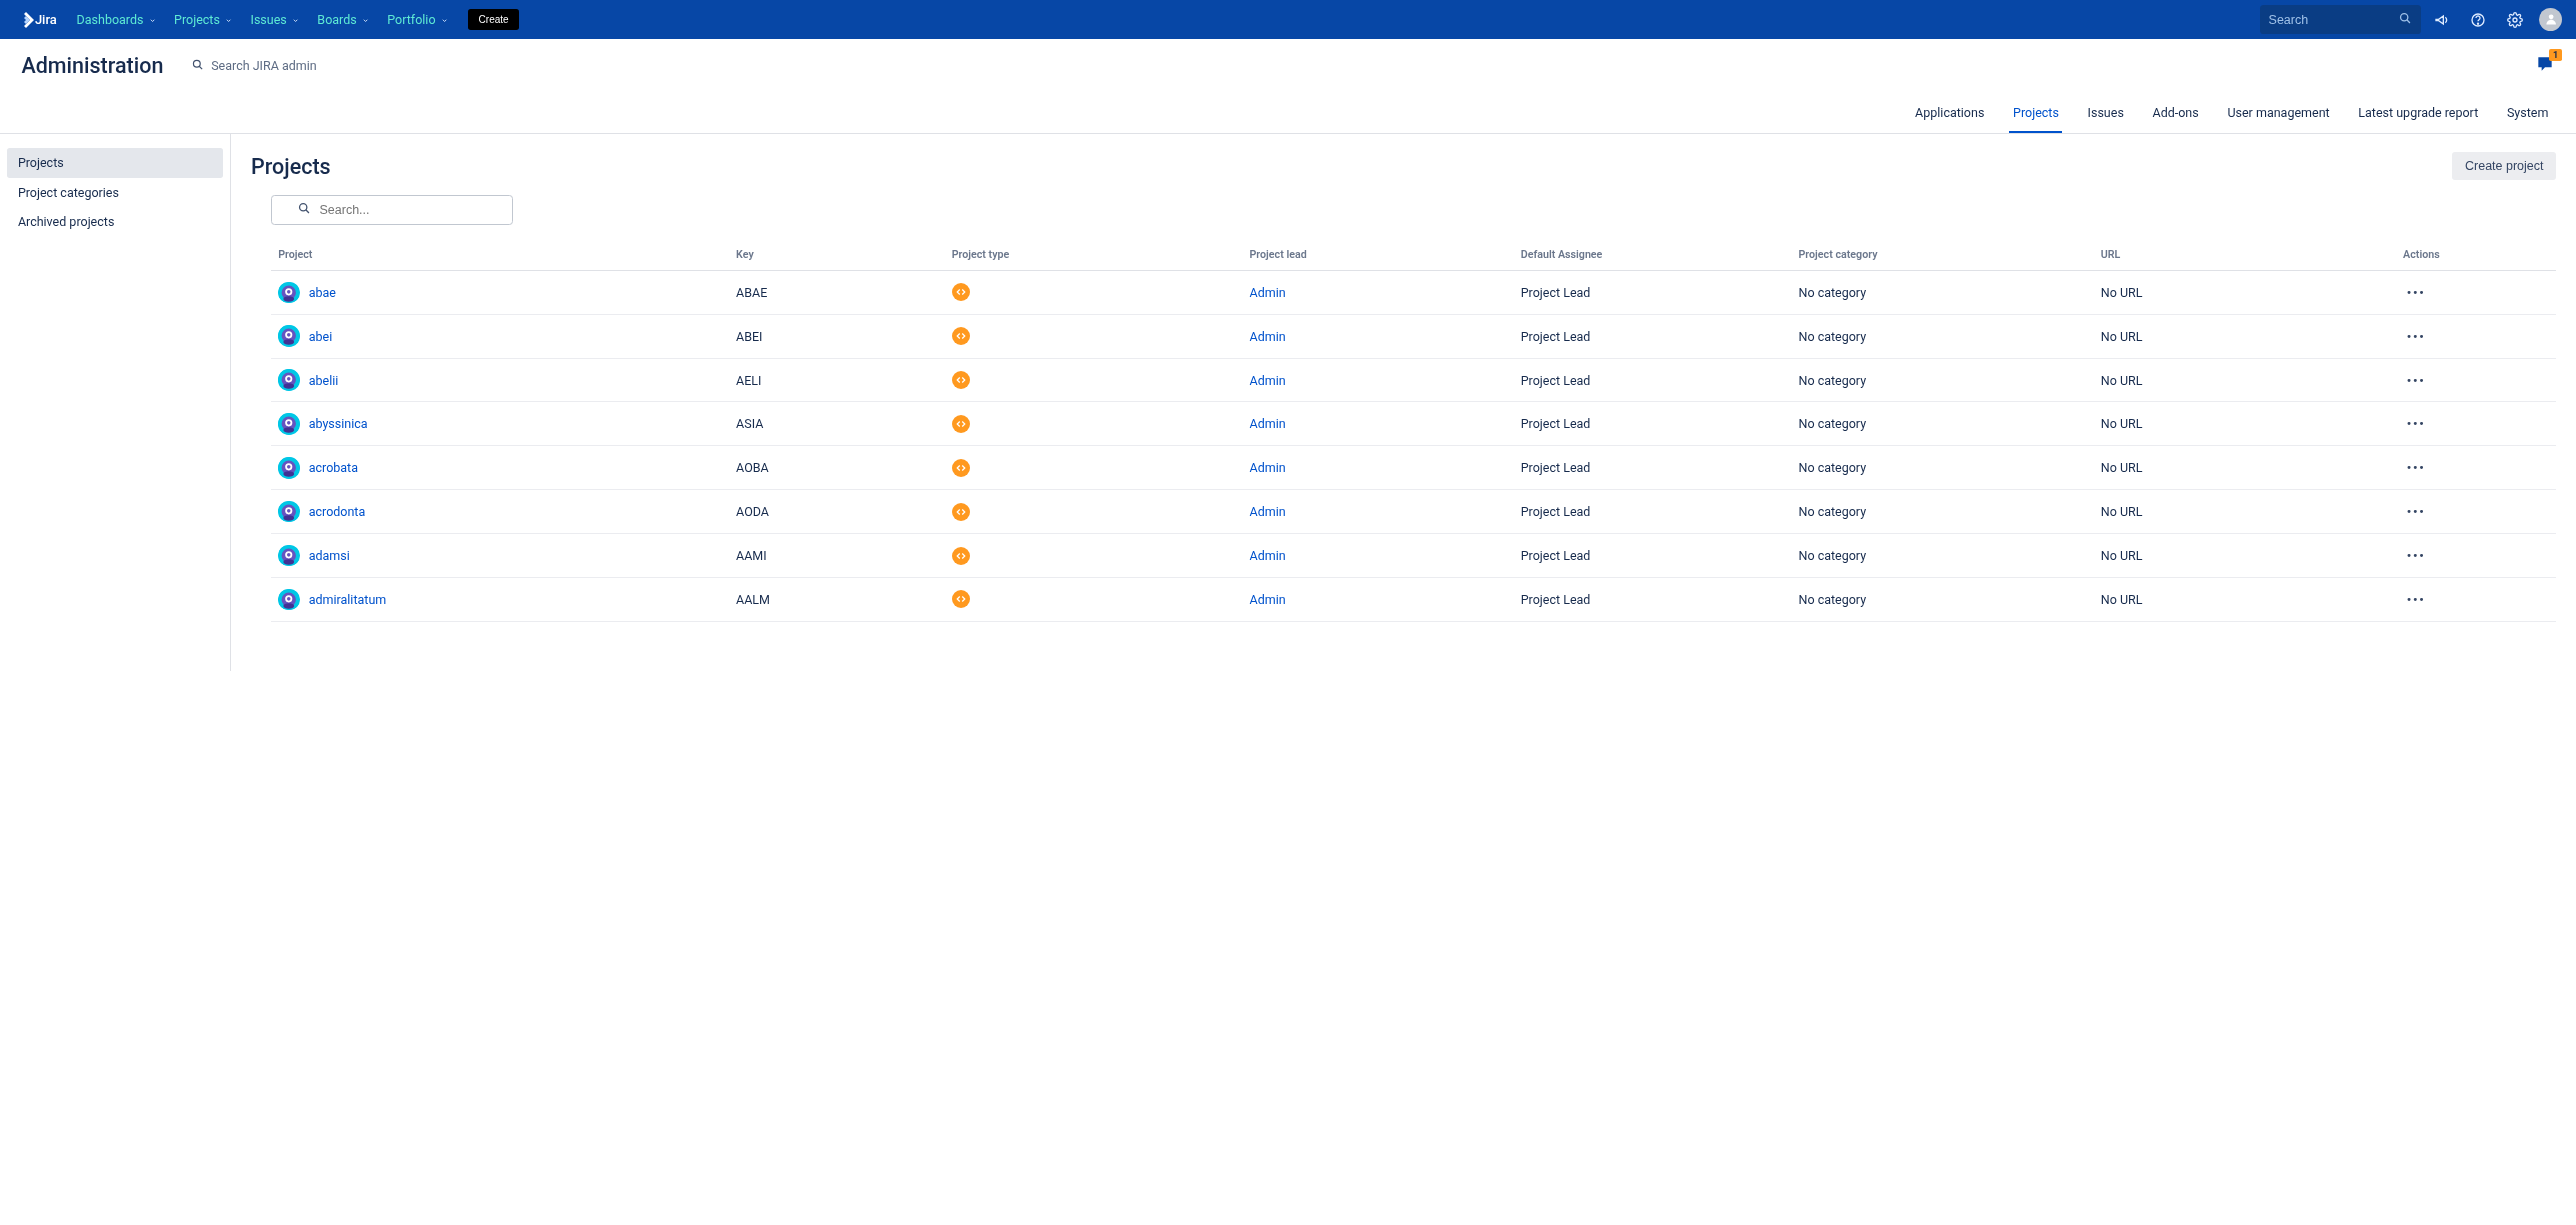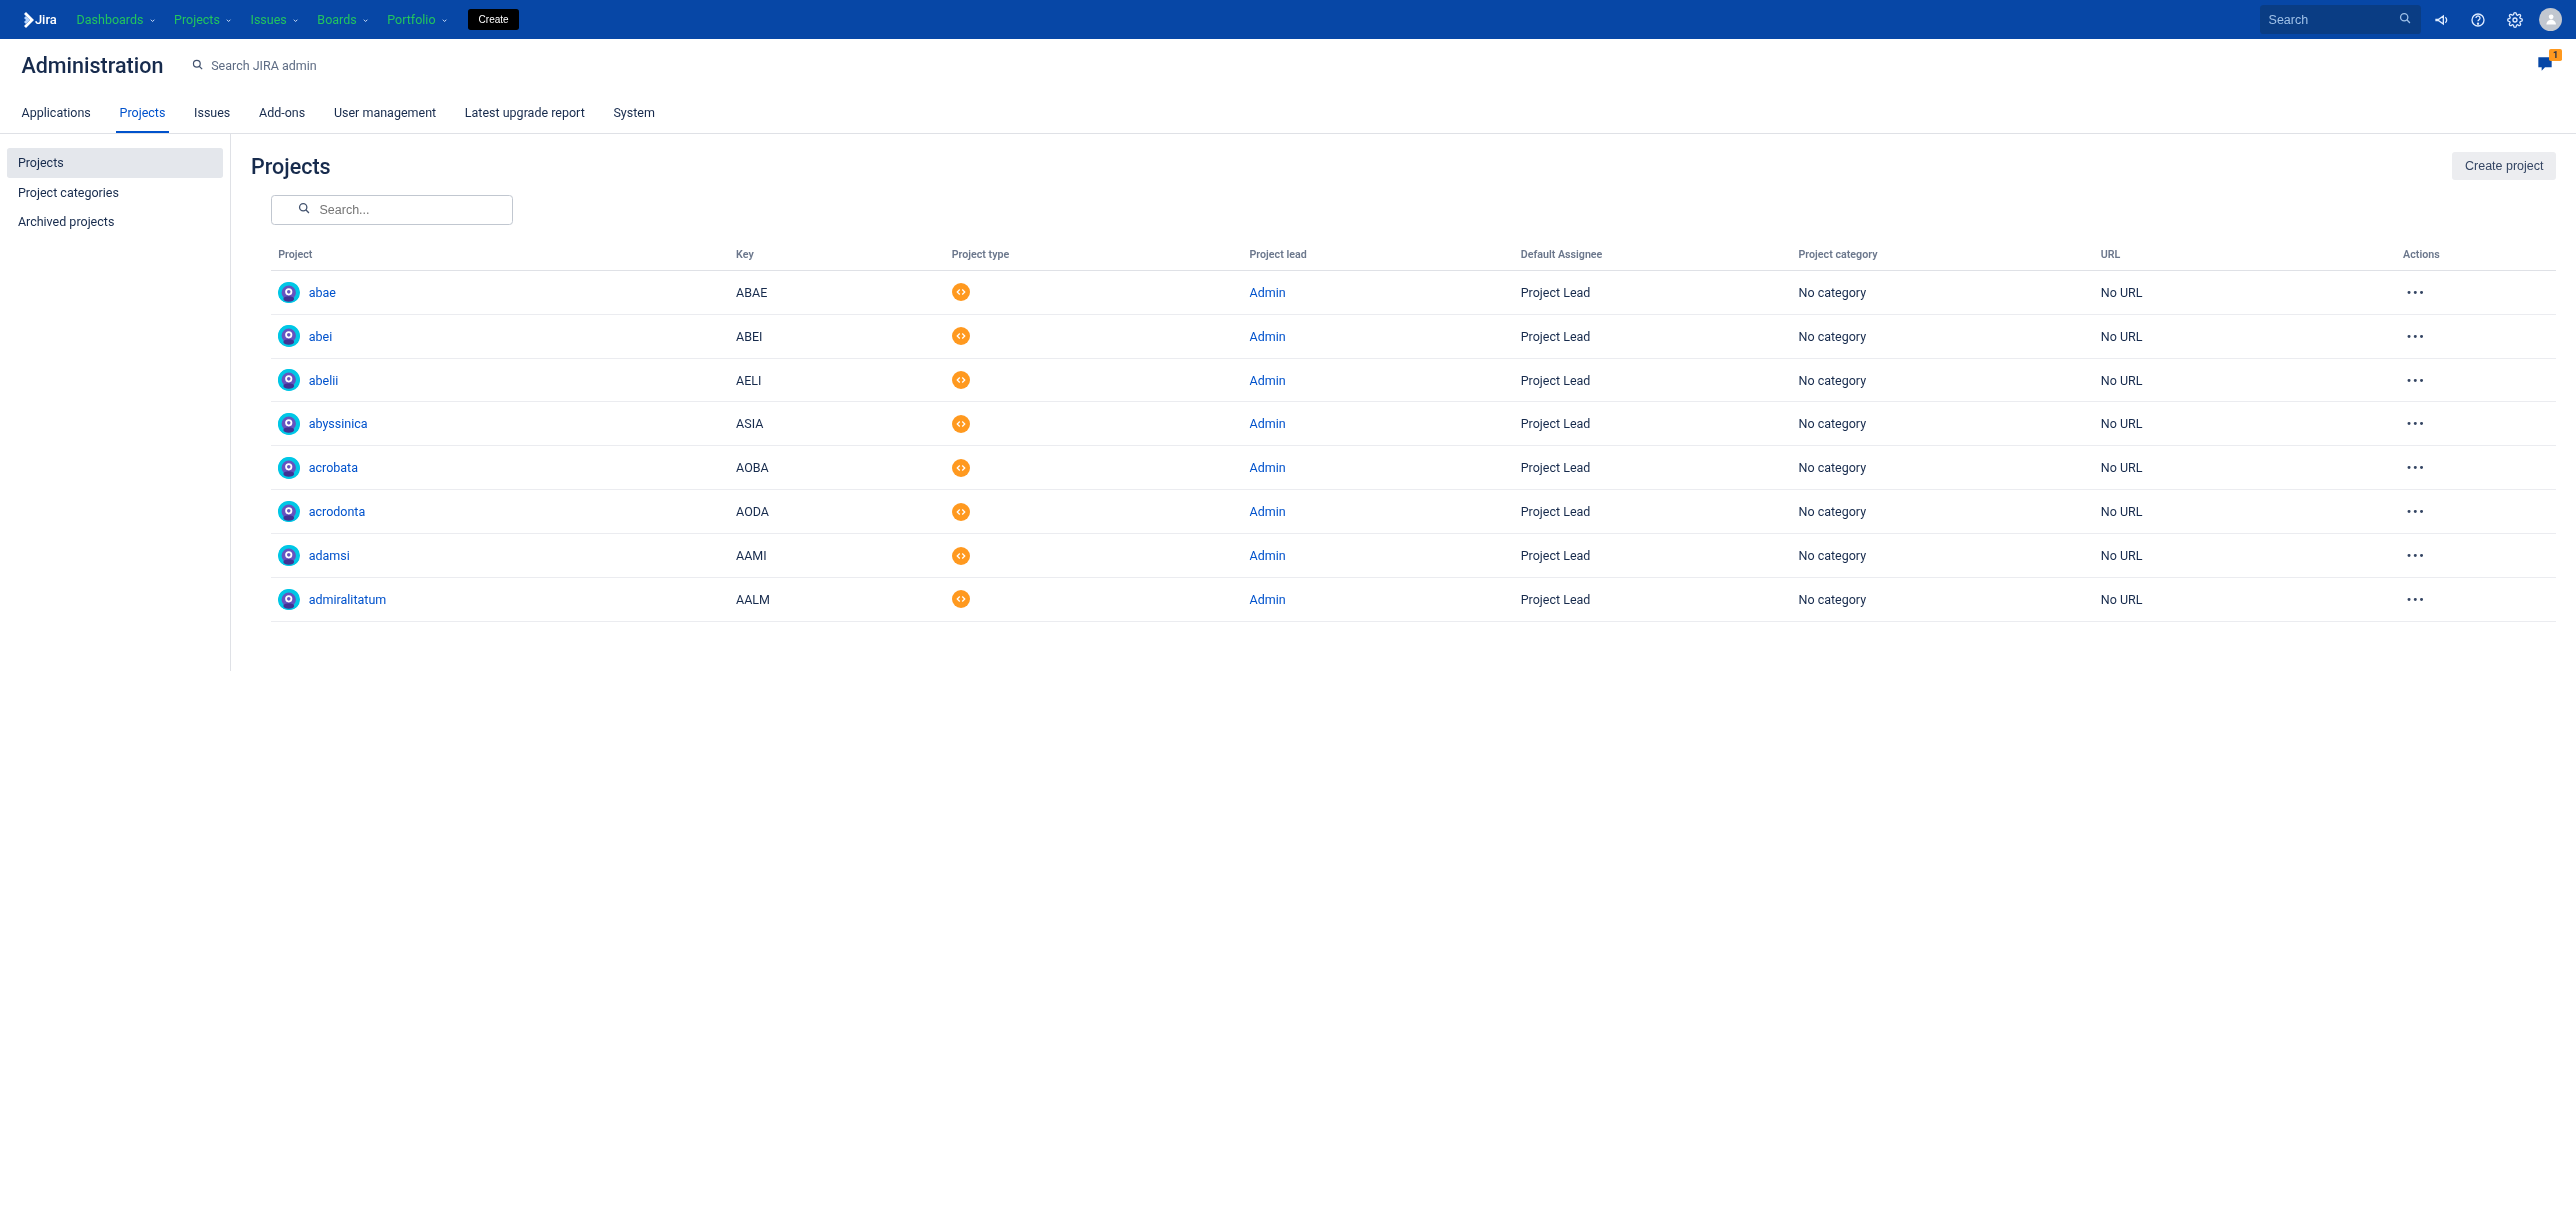--- a/index.html
+++ b/index.html
@@ -3,40 +3,40 @@
 <meta charset="utf-8">
 <style>
 * { box-sizing: border-box; margin: 0; padding: 0; }
 body { font-family: -apple-system, BlinkMacSystemFont, "Segoe UI", Roboto, sans-serif; font-size: 12.5px; color: #172B4D; background: #fff; }
 
 
 .topnav { background: #0747A6; height: 39px; display: flex; align-items: center; padding: 0 10.7px; color: #DEEBFF; }
 .topnav-left { display: flex; align-items: center; gap: 3.6px; }
 .logo-wrap { display: flex; align-items: center; gap: 1px; padding: 0 7.2px; font-size: 13px; font-weight: 500; color: #fff; }
 .logo-mark { display: inline-flex; }
-.nav-item { display: flex; align-items: center; gap: 5.4px; padding: 0 9px; height: 39px; color: #22c55e; cursor: pointer; font-size: 12.5px; }
+.nav-item { display: flex; align-items: center; gap: 5.4px; padding: 0 9px; height: 39px; color: #5eead4; cursor: pointer; font-size: 12.5px; }
 .chev { width: 7.2px; height: 7.2px; }
 .create-btn { background: #000000; color: #fff; border: none; padding: 5.4px 10.7px; border-radius: 2.7px; font-size: 10px; font-weight: 500; cursor: pointer; margin-left: 7.2px; }
 .topnav-right { margin-left: auto; display: flex; align-items: center; gap: 7.2px; }
 .search-wrap { background: #0a3d84; border-radius: 3.6px; display: flex; align-items: center; padding: 0 9px; height: 29px; width: 161px; }
 .search-input { background: transparent; border: none; outline: none; color: #fde047; width: 100%; font-size: 12.5px; }
 .search-input::placeholder { color: #9fc1e8; }
 .topnav-icon { width: 29px; height: 29px; display: flex; align-items: center; justify-content: center; cursor: pointer; color: #DEEBFF; border-radius: 50%; }
 .avatar-circle { width: 23px; height: 23px; background: #C1C7D0; border-radius: 50%; display: flex; align-items: center; justify-content: center; }
 
 
 .admin-header { display: flex; align-items: center; padding: 14.3px 21.5px 7.2px; gap: 29px; border-bottom: none; }
 .admin-title { font-size: 21.5px; font-weight: 500; }
 .admin-search-wrap { display: flex; align-items: center; gap: 7.2px; color: #5E6C84; font-size: 12.5px; cursor: text; }
 .admin-header-right { margin-left: auto; position: relative; }
 .feedback-icon { position: relative; cursor: pointer; }
 .badge { position: absolute; top: -5.4px; right: -7.2px; background: #FF991F; color: #172B4D; font-size: 9px; font-weight: bold; padding: 0.9px 3.6px; border-radius: 1.8px; }
 
 
-.admin-tabs { display: flex; gap: 21.5px; padding: 0 18px; border-bottom: 0.9px solid #dfe1e6; margin-top: 10.7px; }
+.admin-tabs { display: flex; gap: 21.5px; padding: 0 24px; border-bottom: 0.9px solid #dfe1e6; margin-top: 10.7px; justify-content: flex-end; }
 .admin-tab { padding: 9px 3.6px 10.7px; cursor: pointer; color: #172B4D; font-size: 12.5px; border-bottom: 2.7px solid transparent; }
 .admin-tab.active { color: #0052CC; border-bottom-color: #0052CC; }
 
 
 .content-wrap { display: flex; }
 .sidebar { width: 231px; border-right: 0.9px solid #dfe1e6; padding: 14.3px 7.2px; min-height: 537px; }
 .side-item { padding: 7.2px 10.7px; border-radius: 2.7px; cursor: pointer; font-size: 12.5px; color: #172B4D; }
 .side-item.active { background: #e4e7ec; font-weight: 400; }
 
 .main { flex: 1; padding: 18px 20px; }

